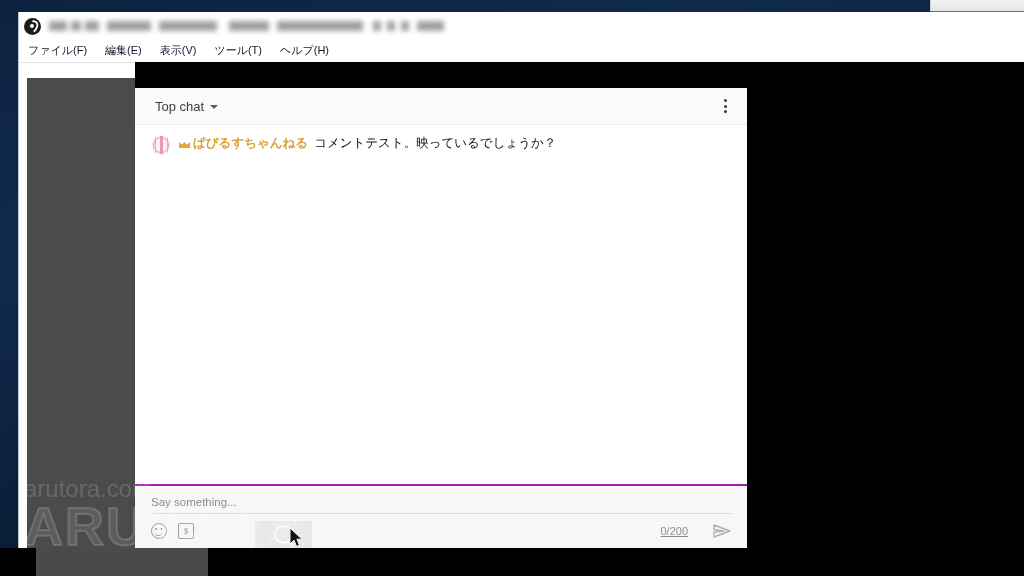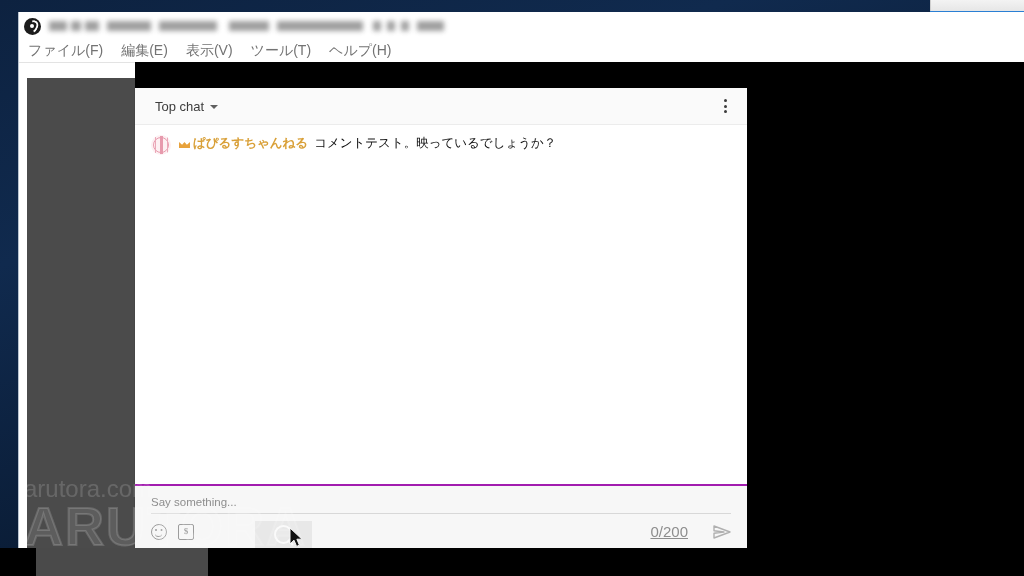--- a/index.html
+++ b/index.html
@@ -113,22 +113,22 @@
 
   #obs-menubar {
     height: 22px;
     background: #ffffff;
     display: flex;
     align-items: center;
     padding-left: 0px;
     border-bottom: 1px solid #e3e3e3;
   }
   .menu-item {
-    font-size: 14px;
-    color: #737373;
+    font-size: 11px;
+    color: #0f172a;
     padding: 2px 9px 3px 9px;
     white-space: nowrap;
     cursor: default;
   }
 
   
   #obs-preview {
     position: absolute;
     left: 8px; top: 66px;
     width: 998px; height: 482px;
@@ -311,21 +311,21 @@
     align-items: center;
     justify-content: center;
     font-size: 9px;
     color: #9c9c9c;
     font-family: "Liberation Serif", serif;
     font-weight: bold;
     line-height: 1;
   }
   #composer-counter {
     margin-left: auto;
-    font-size: 15px;
+    font-size: 11px;
     color: #8e8e8e;
     text-decoration: underline;
   }
   #composer-send {
     margin-left: 14px;
     width: 18px; height: 16px;
     cursor: pointer;
     position: relative;
   }
   #composer-send svg { display: block; }

